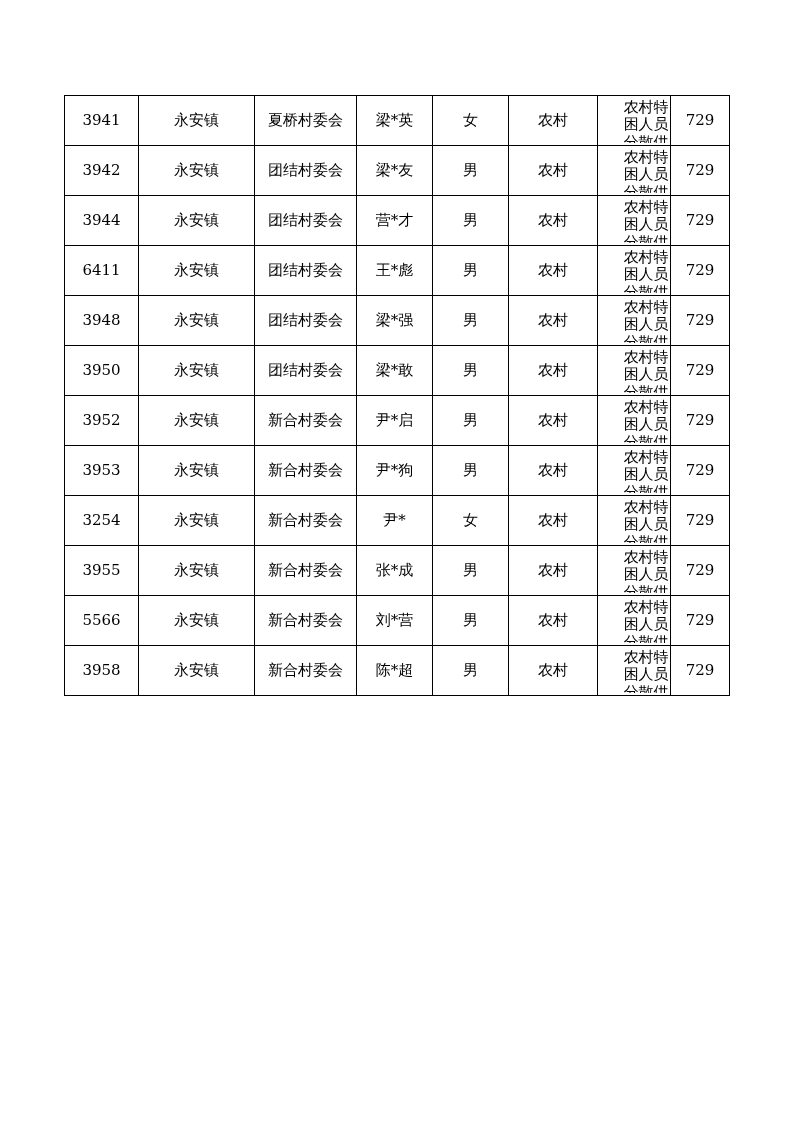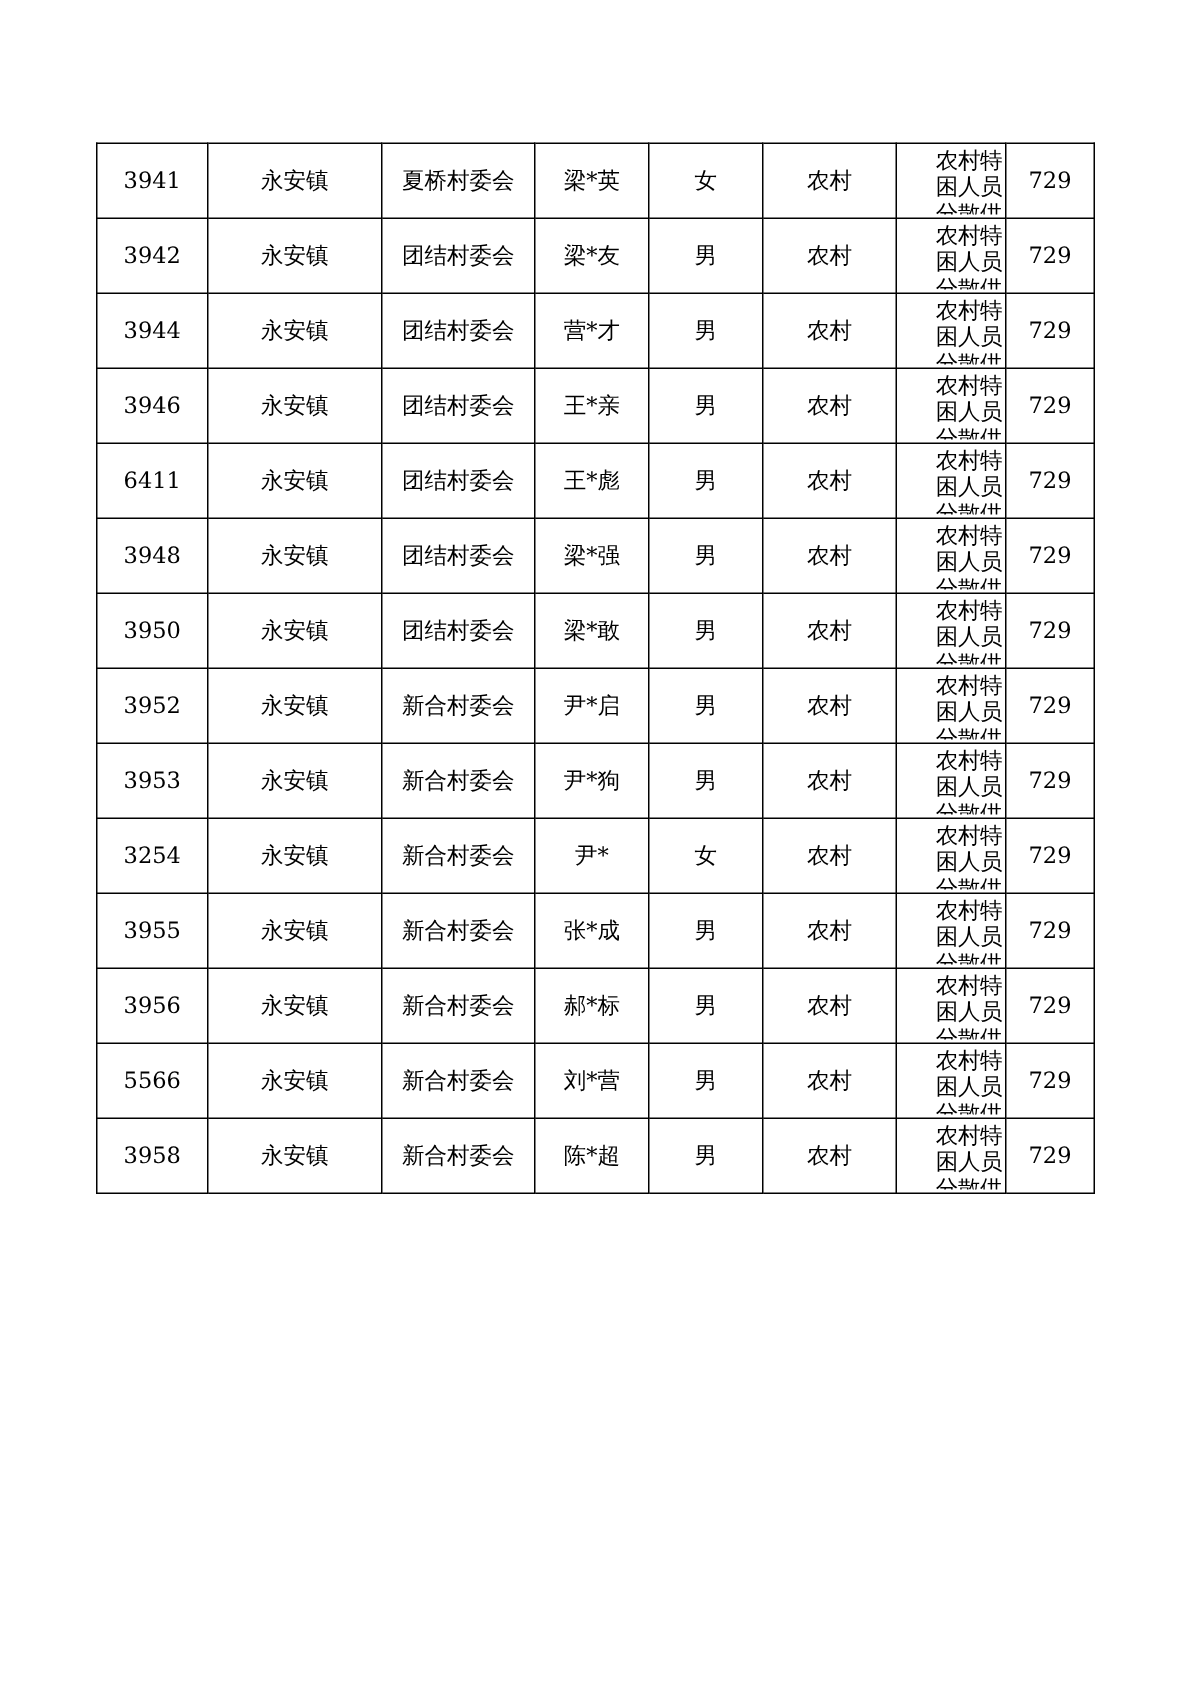--- a/index.html
+++ b/index.html
@@ -43,20 +43,21 @@
   col.c-sex    { width: 76px; }
   col.c-type   { width: 89px; }
   col.c-cat    { width: 73px; }
   col.c-amt    { width: 59px; }
 
   td.cell-id, td.cell-name, td.cell-sex, td.cell-amt {
     font-size: 15px;
   }
   td.cell-town, td.cell-vill, td.cell-type {
     font-size: 15px;
+    font-family: Liberation Serif, serif;
   }
   td.cell-cat {
     font-size: 12px;
     line-height: 1.12;
     letter-spacing: -0.2px;
   }
   td.cell-cat .cat-inner {
     display: block;
     height: 44px;
     overflow: hidden;
@@ -110,32 +111,20 @@
           <td class="cell-vill">团结村委会</td>
           <td class="cell-name">营*才</td>
           <td class="cell-sex">男</td>
           <td class="cell-type">农村</td>
           <td class="cell-cat">
             <span class="cat-inner">农村特困人员分散供养</span>
           </td>
           <td class="cell-amt">729</td>
         </tr>
         <tr>
-          <td class="cell-id">3946</td>
-          <td class="cell-town">永安镇</td>
-          <td class="cell-vill">团结村委会</td>
-          <td class="cell-name">王*亲</td>
-          <td class="cell-sex">男</td>
-          <td class="cell-type">农村</td>
-          <td class="cell-cat">
-            <span class="cat-inner">农村特困人员分散供养</span>
-          </td>
-          <td class="cell-amt">729</td>
-        </tr>
-        <tr>
           <td class="cell-id">6411</td>
           <td class="cell-town">永安镇</td>
           <td class="cell-vill">团结村委会</td>
           <td class="cell-name">王*彪</td>
           <td class="cell-sex">男</td>
           <td class="cell-type">农村</td>
           <td class="cell-cat">
             <span class="cat-inner">农村特困人员分散供养</span>
           </td>
           <td class="cell-amt">729</td>
@@ -198,32 +187,20 @@
           <td class="cell-cat">
             <span class="cat-inner">农村特困人员分散供养</span>
           </td>
           <td class="cell-amt">729</td>
         </tr>
         <tr>
           <td class="cell-id">3955</td>
           <td class="cell-town">永安镇</td>
           <td class="cell-vill">新合村委会</td>
           <td class="cell-name">张*成</td>
-          <td class="cell-sex">男</td>
-          <td class="cell-type">农村</td>
-          <td class="cell-cat">
-            <span class="cat-inner">农村特困人员分散供养</span>
-          </td>
-          <td class="cell-amt">729</td>
-        </tr>
-        <tr>
-          <td class="cell-id">3956</td>
-          <td class="cell-town">永安镇</td>
-          <td class="cell-vill">新合村委会</td>
-          <td class="cell-name">郝*标</td>
           <td class="cell-sex">男</td>
           <td class="cell-type">农村</td>
           <td class="cell-cat">
             <span class="cat-inner">农村特困人员分散供养</span>
           </td>
           <td class="cell-amt">729</td>
         </tr>
         <tr>
           <td class="cell-id">5566</td>
           <td class="cell-town">永安镇</td>

